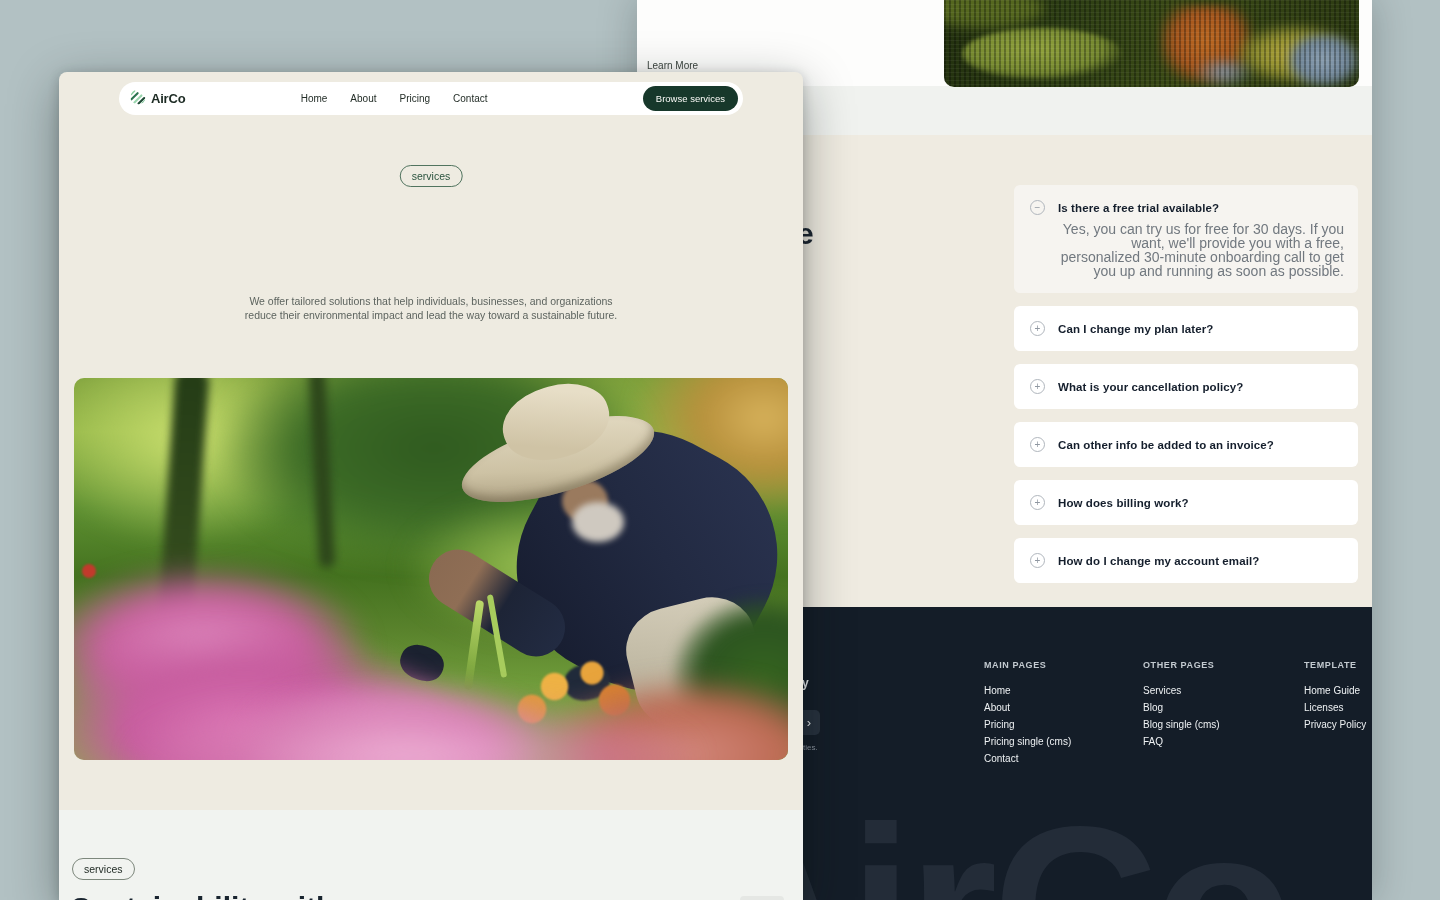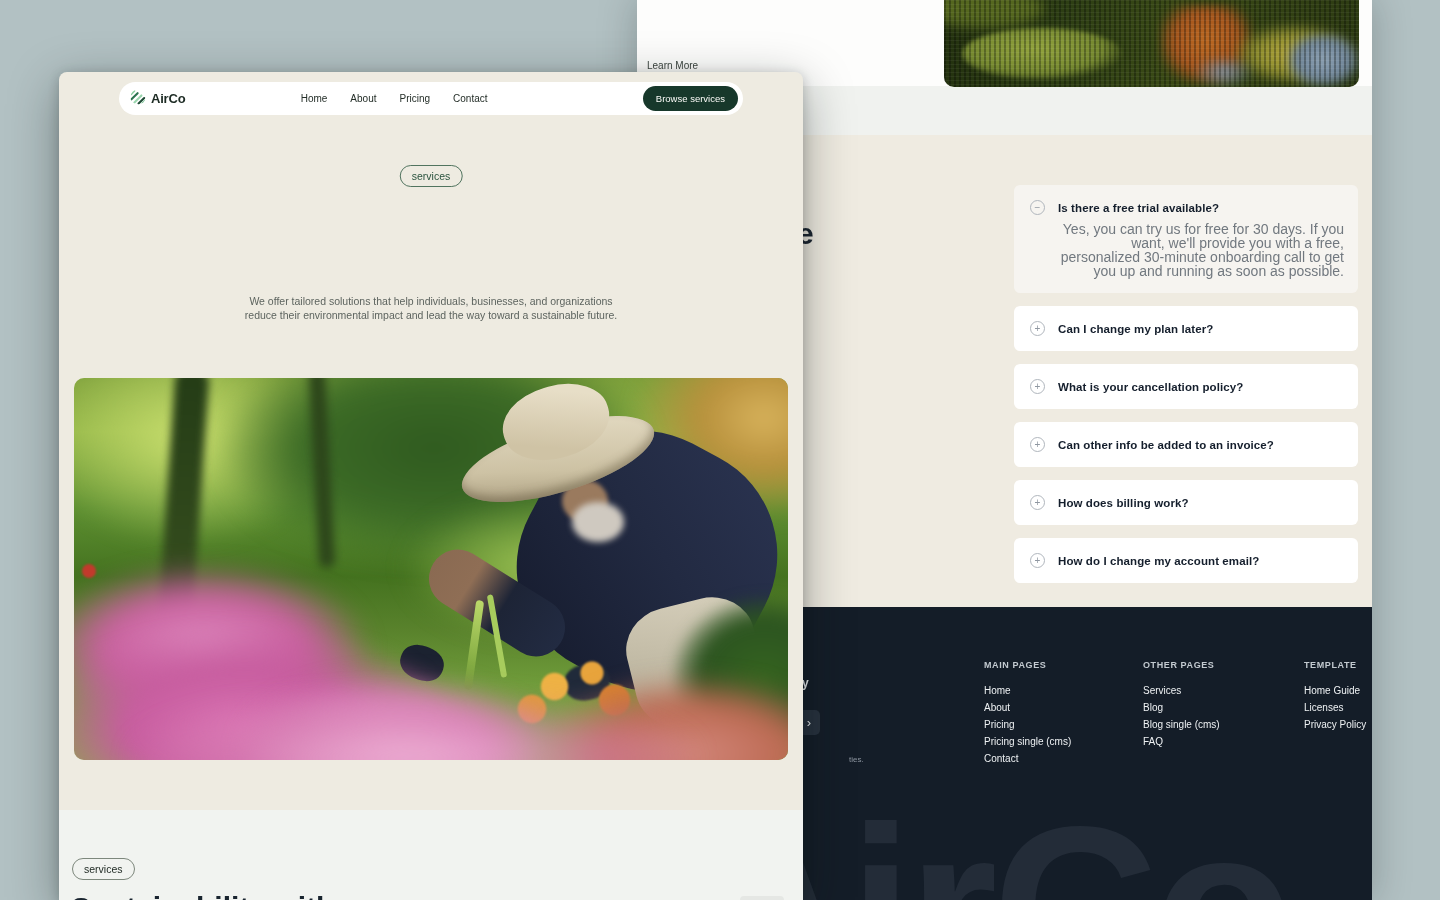--- a/index.html
+++ b/index.html
@@ -31,21 +31,21 @@
   .faq-card.expanded{background:#f6f4f0;}
   .faq-q-row{display:flex;align-items:center;gap:13px;}
   .faq-icon{flex:0 0 auto;width:13px;height:13px;border:1px solid #b0b6bd;border-radius:50%;color:#8f97a1;font-size:10px;line-height:13px;display:flex;align-items:center;justify-content:center;}
   .faq-q{font-size:11.5px;font-weight:700;color:#141e2c;letter-spacing:.1px;}
   .faq-a{margin:7px 0 0 26px;width:288px;font-size:14px;line-height:14px;color:#71787f;text-align:right;}
   
   .bp-footer{position:absolute;left:0;top:607px;width:735px;height:293px;background:#141d28;overflow:hidden;}
   .watermark{position:absolute;left:51px;top:186px;font-size:230px;font-weight:700;letter-spacing:-5px;color:#232c38;white-space:nowrap;line-height:1;}
   .frag-y{position:absolute;left:165px;top:69px;font-size:12px;font-weight:600;color:#eef1f3;}
   .frag-arrow{position:absolute;left:161px;top:103px;width:22px;height:25px;background:#27313e;border-radius:5px;color:#e8ebee;display:flex;align-items:center;justify-content:center;font-size:13px;}
-  .frag-ties{position:absolute;left:166px;top:148px;font-size:8px;color:#8d95a0;padding-left:46px;}
+  .frag-ties{position:absolute;left:166px;top:136px;font-size:8px;color:#8d95a0;}
   .f-col{position:absolute;top:53px;}
   .f-col.c0{left:347px;} .f-col.c1{left:506px;} .f-col.c2{left:667px;}
   .f-col-title{font-size:9px;font-weight:700;letter-spacing:.6px;color:#c3cad0;margin-bottom:16px;}
   .f-link{font-size:10px;color:#eef1f3;margin-bottom:7px;line-height:10px;cursor:pointer;}
   
   .fg-window{position:absolute;left:59px;top:72px;width:744px;height:828px;background:#eeebe1;border-radius:8px 8px 0 0;overflow:hidden;z-index:2;box-shadow:0 14px 50px rgba(12,22,18,.38),0 2px 12px rgba(12,22,18,.20);}
   .navbar{position:absolute;left:60px;top:10px;width:624px;height:33px;background:#ffffff;border-radius:17px;display:flex;align-items:center;padding:0 5px 0 11px;box-sizing:border-box;}
   .brand{display:flex;align-items:center;gap:5px;}
   .brand-name{font-size:13px;font-weight:700;color:#1c2a23;letter-spacing:-.2px;}
   .nav-links{flex:1;display:flex;justify-content:center;gap:23px;font-size:10px;color:#242e28;margin-right:40px;}

